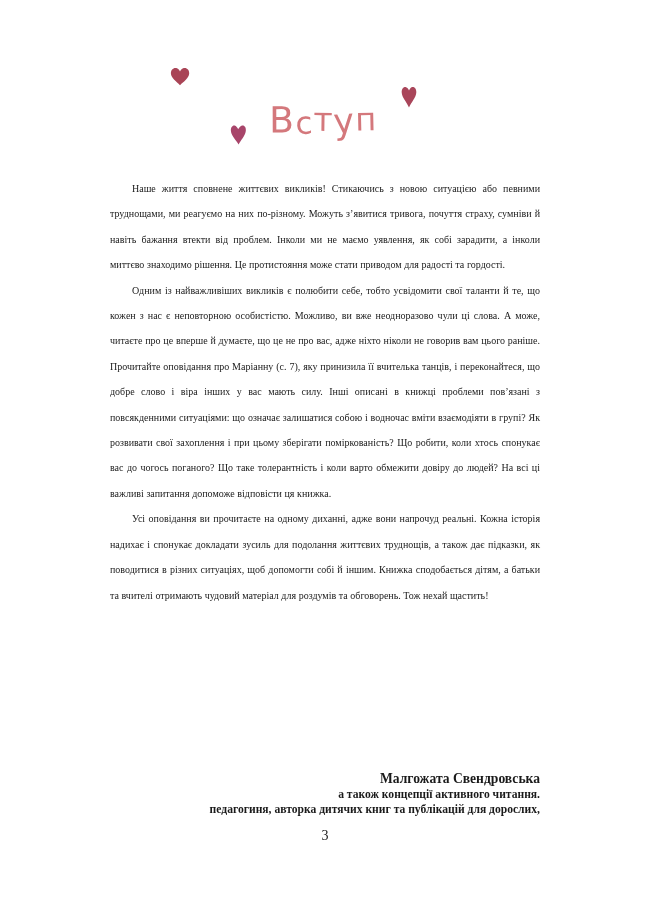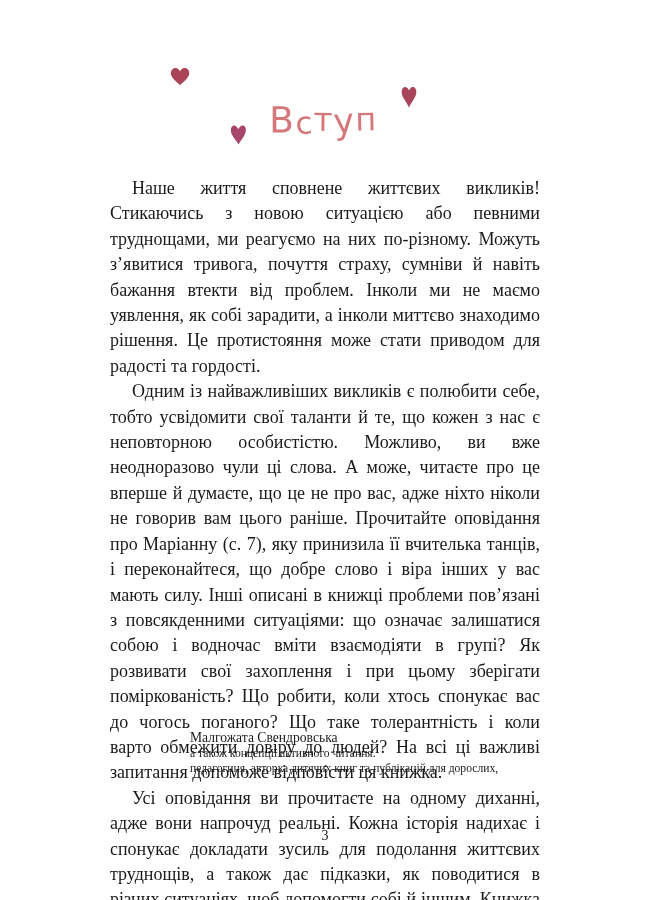--- a/index.html
+++ b/index.html
@@ -71,33 +71,34 @@
     left: 110px;
     top: 176px;
     width: 430px;
   }
 
   .para {
     margin: 0;
     text-align: justify;
     text-align-last: left;
     text-indent: 22px;
-    font-size: 18px;
+    font-size: 10px;
     line-height: 25.4px;
     hyphens: auto;
     word-spacing: 0.1px;
   }
 
   
   .signature {
     position: absolute;
     left: 190px;
-    top: 729px;
+    top: 770px;
     width: 350px;
-    text-align: left;
+    text-align: right;
+    font-weight: bold;
   }
   .sig-name {
     font-size: 13.6px;
     line-height: 17px;
     margin: 0;
   }
   .sig-role {
     font-size: 11.6px;
     line-height: 15px;
     margin: 0;

